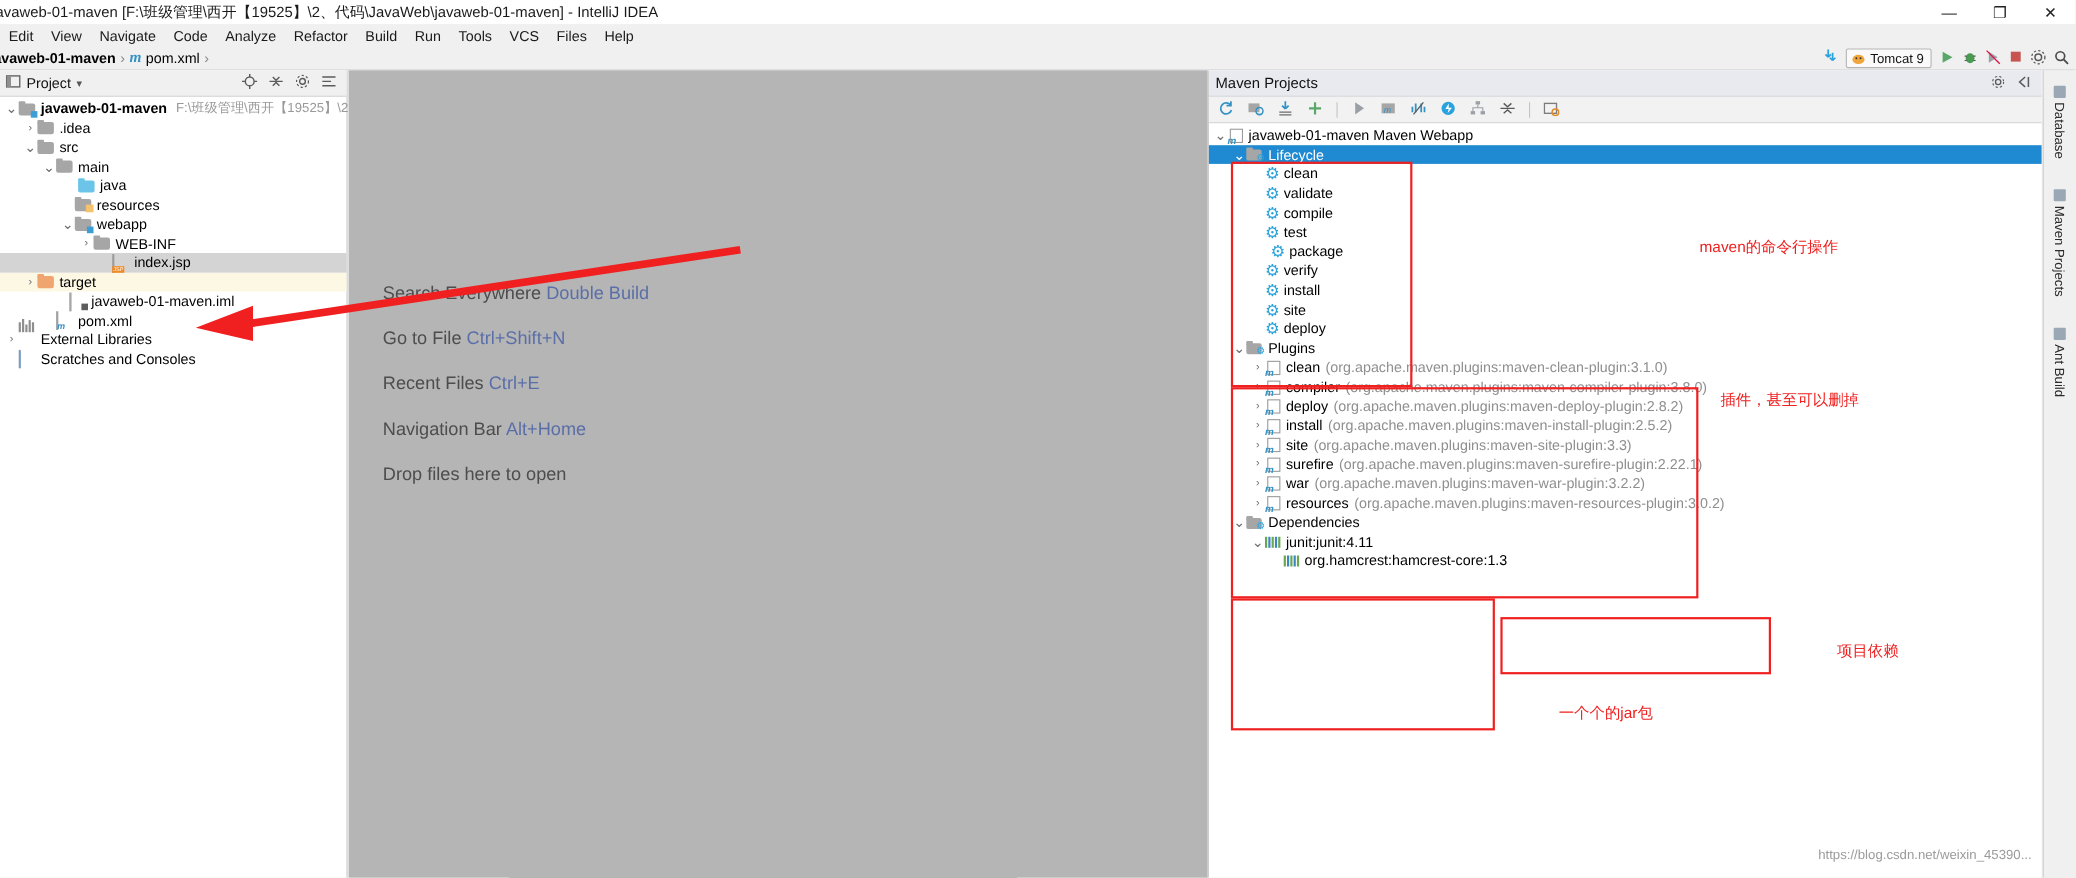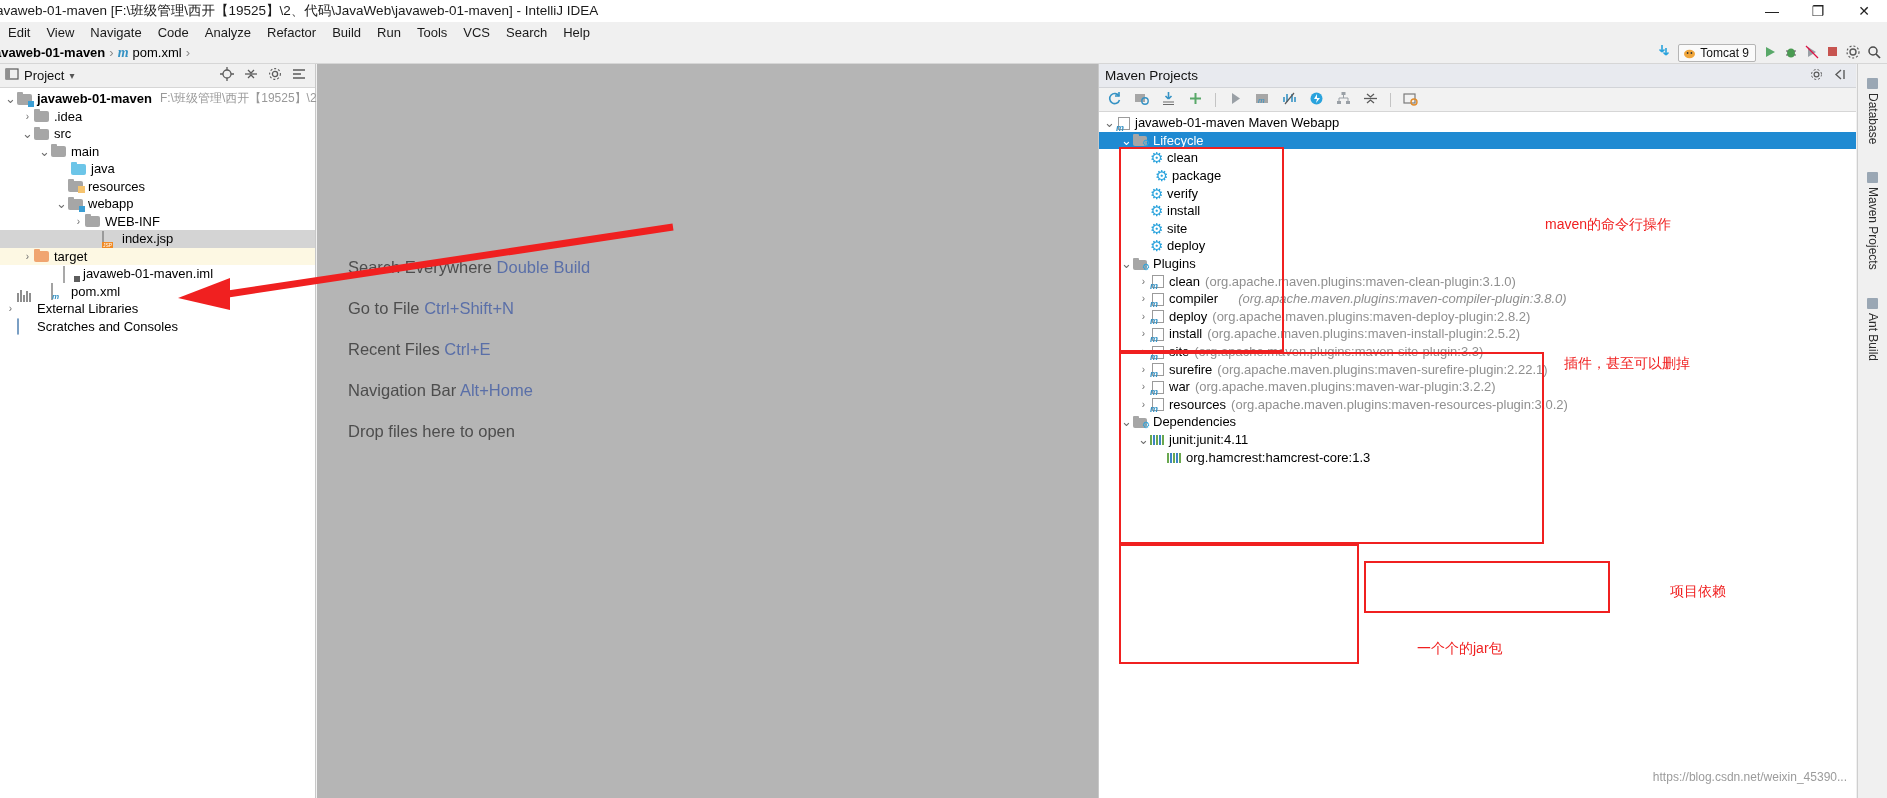--- a/index.html
+++ b/index.html
@@ -241,21 +241,21 @@
     <div class="menu-item">Edit</div>
     <div class="menu-item">View</div>
     <div class="menu-item">Navigate</div>
     <div class="menu-item">Code</div>
     <div class="menu-item">Analyze</div>
     <div class="menu-item">Refactor</div>
     <div class="menu-item">Build</div>
     <div class="menu-item">Run</div>
     <div class="menu-item">Tools</div>
     <div class="menu-item">VCS</div>
-    <div class="menu-item">Search</div>
+    <div class="menu-item">Files</div>
     <div class="menu-item">Help</div>
   </div>
 
   <div class="navbar">
     <div class="crumb bold">
       <span>avaweb-01-maven</span>
     </div>
     <span class="crumb-sep">›</span>
     <div class="crumb">
       <span class="m-badge">m</span>
@@ -578,20 +578,35 @@
             <span class="f"></span>
             <span class="gb">⚙</span>
           </span>
           <span class="m-label">Lifecycle</span>
         </div>
         <div class="m-row" style="padding-left: 38px;">
           <span class="arrow"></span>
           <span class="gear"></span>
           <span class="m-label">clean</span>
         </div>
+        <div class="m-row" style="padding-left: 38px;">
+          <span class="arrow"></span>
+          <span class="gear"></span>
+          <span class="m-label">validate</span>
+        </div>
+        <div class="m-row" style="padding-left: 38px;">
+          <span class="arrow"></span>
+          <span class="gear"></span>
+          <span class="m-label">compile</span>
+        </div>
+        <div class="m-row" style="padding-left: 38px;">
+          <span class="arrow"></span>
+          <span class="gear"></span>
+          <span class="m-label">test</span>
+        </div>
         <div class="m-row" style="padding-left: 43px;">
           <span class="arrow"></span>
           <span class="gear"></span>
           <span class="m-label">package</span>
         </div>
         <div class="m-row" style="padding-left: 38px;">
           <span class="arrow"></span>
           <span class="gear"></span>
           <span class="m-label">verify</span>
         </div>
@@ -621,21 +636,21 @@
         <div class="m-row" style="padding-left: 38px;">
           <span class="arrow">›</span>
           <span class="plugin-ico"></span>
           <span class="m-label">clean</span>
           <span class="gray-detail" style="margin-left: 5px;">(org.apache.maven.plugins:maven-clean-plugin:3.1.0)</span>
         </div>
         <div class="m-row" style="padding-left: 38px;">
           <span class="arrow">›</span>
           <span class="plugin-ico"></span>
           <span class="m-label">compiler</span>
-          <span class="gray-detail" style="margin-left: 20px; font-style: italic;">(org.apache.maven.plugins:maven-compiler-plugin:3.8.0)</span>
+          <span class="gray-detail" style="margin-left: 5px;">(org.apache.maven.plugins:maven-compiler-plugin:3.8.0)</span>
         </div>
         <div class="m-row" style="padding-left: 38px;">
           <span class="arrow">›</span>
           <span class="plugin-ico"></span>
           <span class="m-label">deploy</span>
           <span class="gray-detail" style="margin-left: 5px;">(org.apache.maven.plugins:maven-deploy-plugin:2.8.2)</span>
         </div>
         <div class="m-row" style="padding-left: 38px;">
           <span class="arrow">›</span>
           <span class="plugin-ico"></span>

